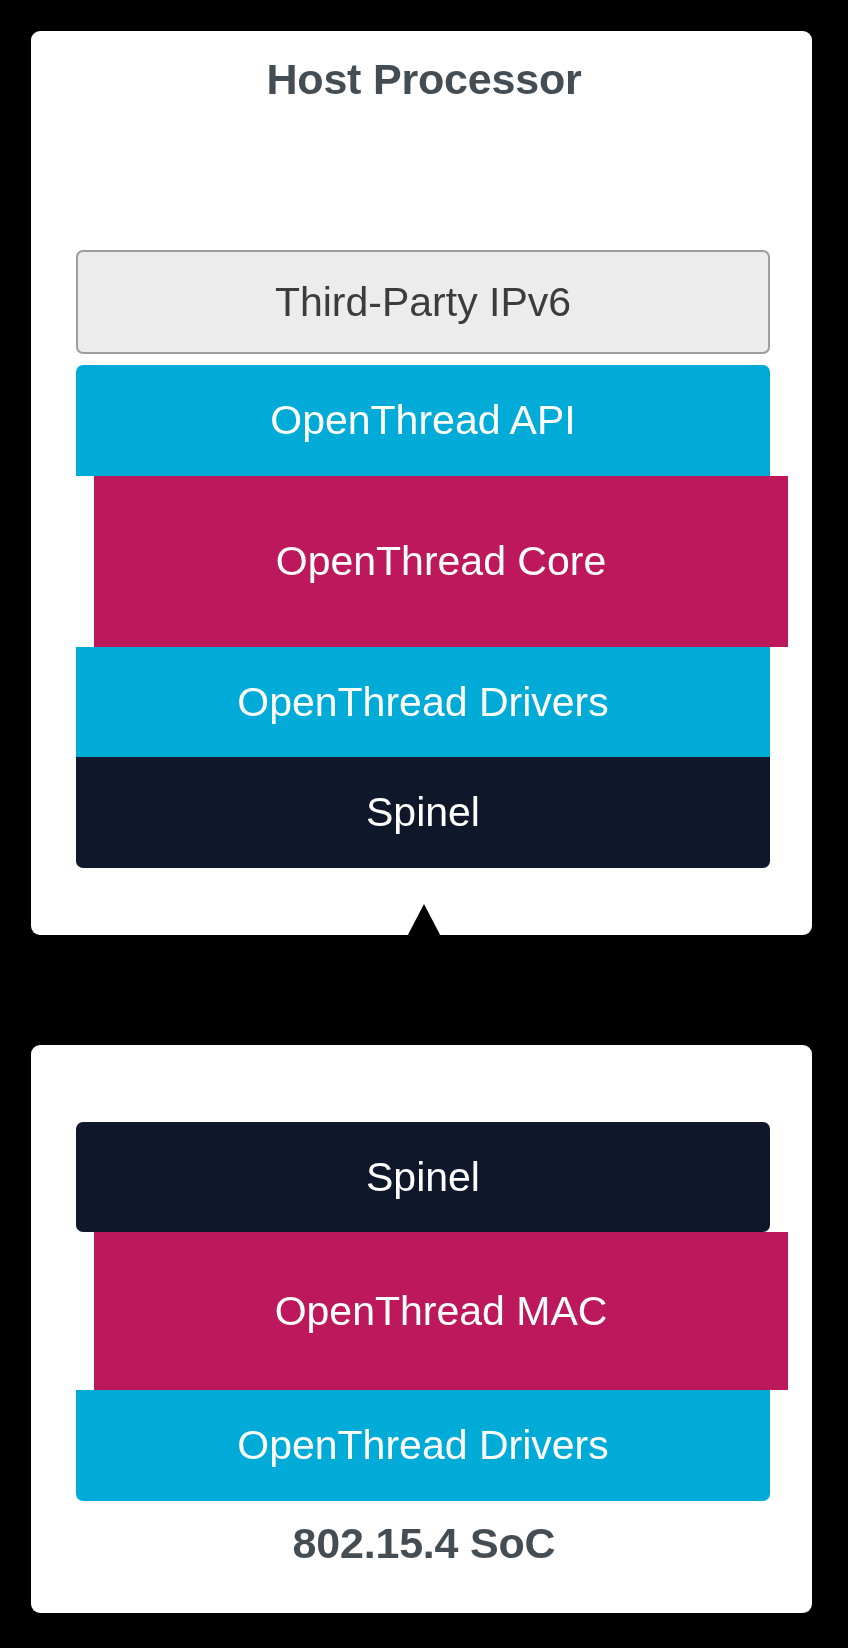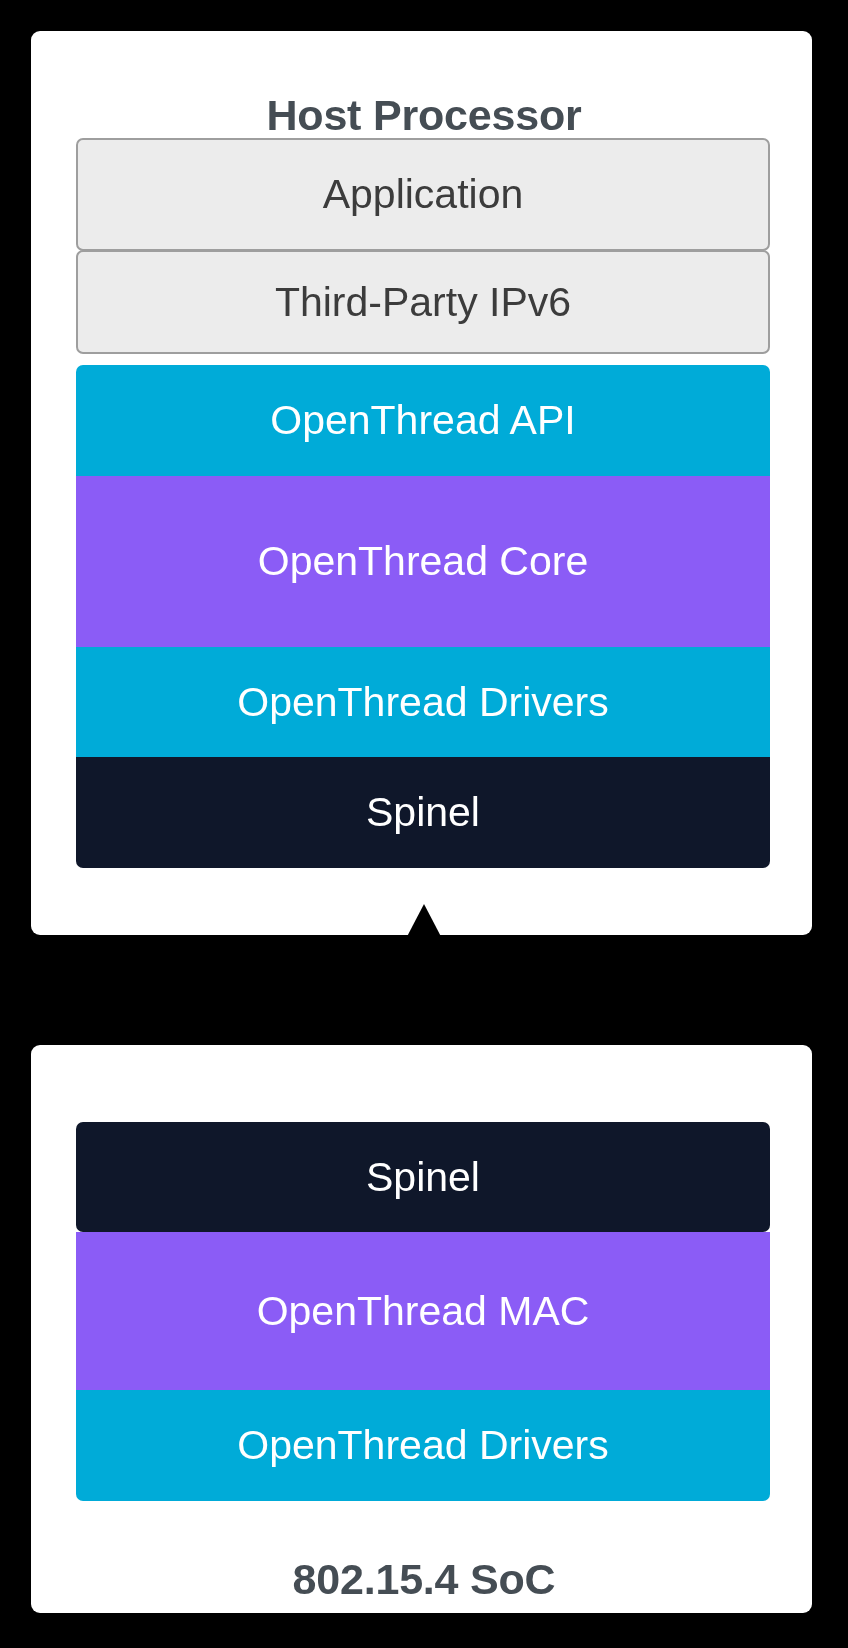--- a/index.html
+++ b/index.html
@@ -47,21 +47,20 @@
 
   .card-title {
     position: absolute;
     left: 0;
     width: 100%;
     text-align: center;
     font-weight: bold;
     color: #454d54;
     letter-spacing: -0.2px;
     white-space: nowrap;
-    margin-top: 36px;
   }
 
   #host-title {
     top: 53px;
     font-size: 43px;
     line-height: 52px;
   }
 
   #soc-title {
     top: 1517px;
@@ -96,21 +95,21 @@
   }
 
   
   .layer.solid {
     color: #ffffff;
     font-size: 41px;
     border: 0;
   }
 
   .layer.cyan   { background: #00abd8; }
-  .layer.blue   { background: #8b5cf6; }
+  .layer.blue   { background: #be185d; margin-left: 18px; }
   .layer.red    { background: #0f172a; }
 
   .rounded-top {
     border-top-left-radius: 7px;
     border-top-right-radius: 7px;
   }
   .rounded-bottom {
     border-bottom-left-radius: 7px;
     border-bottom-right-radius: 7px;
   }
@@ -138,23 +137,20 @@
 </style>
 </head>
 <body>
 
 <div id="diagram">
 
   <div class="card" id="card-host"></div>
 
   <div class="card-title" id="host-title">Host Processor</div>
 
-  <div class="layer neutral rounded-top rounded-bottom" id="layer-application">
-    <span class="layer-label">Application</span>
-  </div>
 
   <div class="layer neutral rounded-top rounded-bottom" id="layer-thirdparty">
     <span class="layer-label">Third-Party IPv6</span>
   </div>
 
   <div class="layer solid cyan rounded-top" id="layer-ot-api">
     <span class="layer-label">OpenThread API</span>
   </div>
 
   <div class="layer solid blue" id="layer-ot-core">

